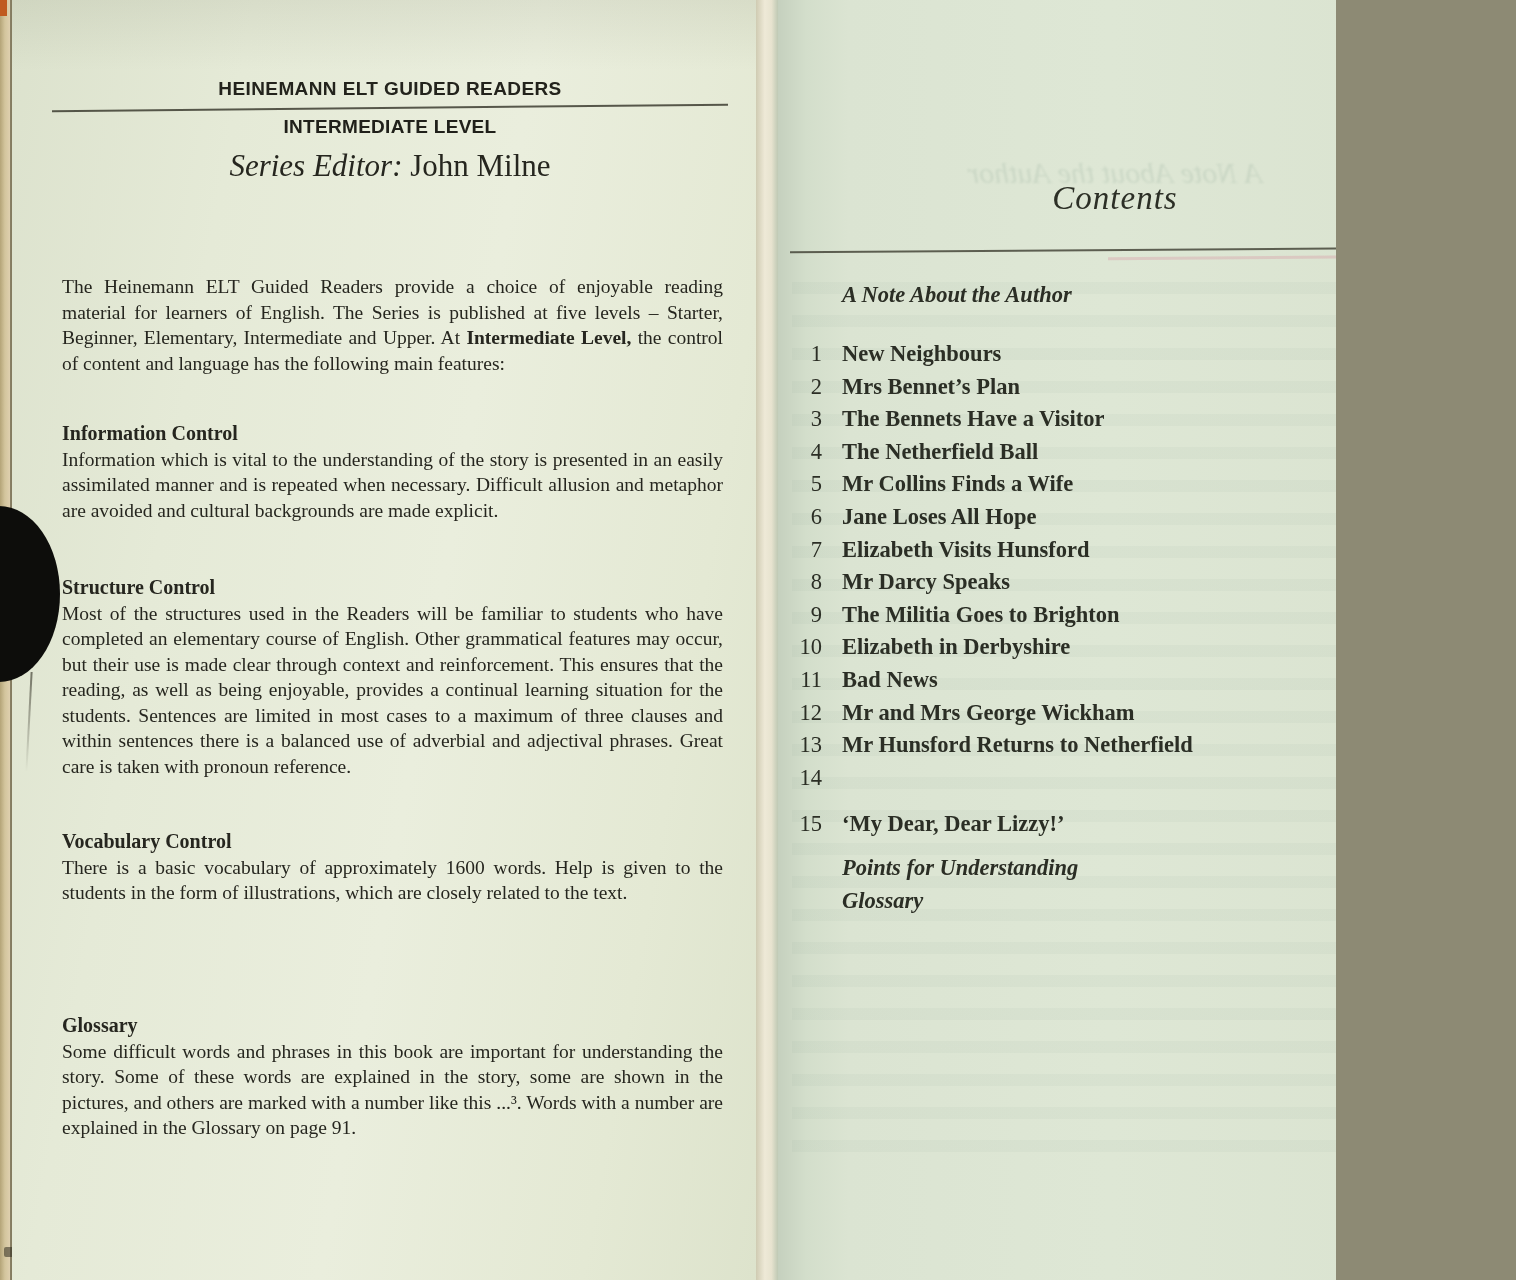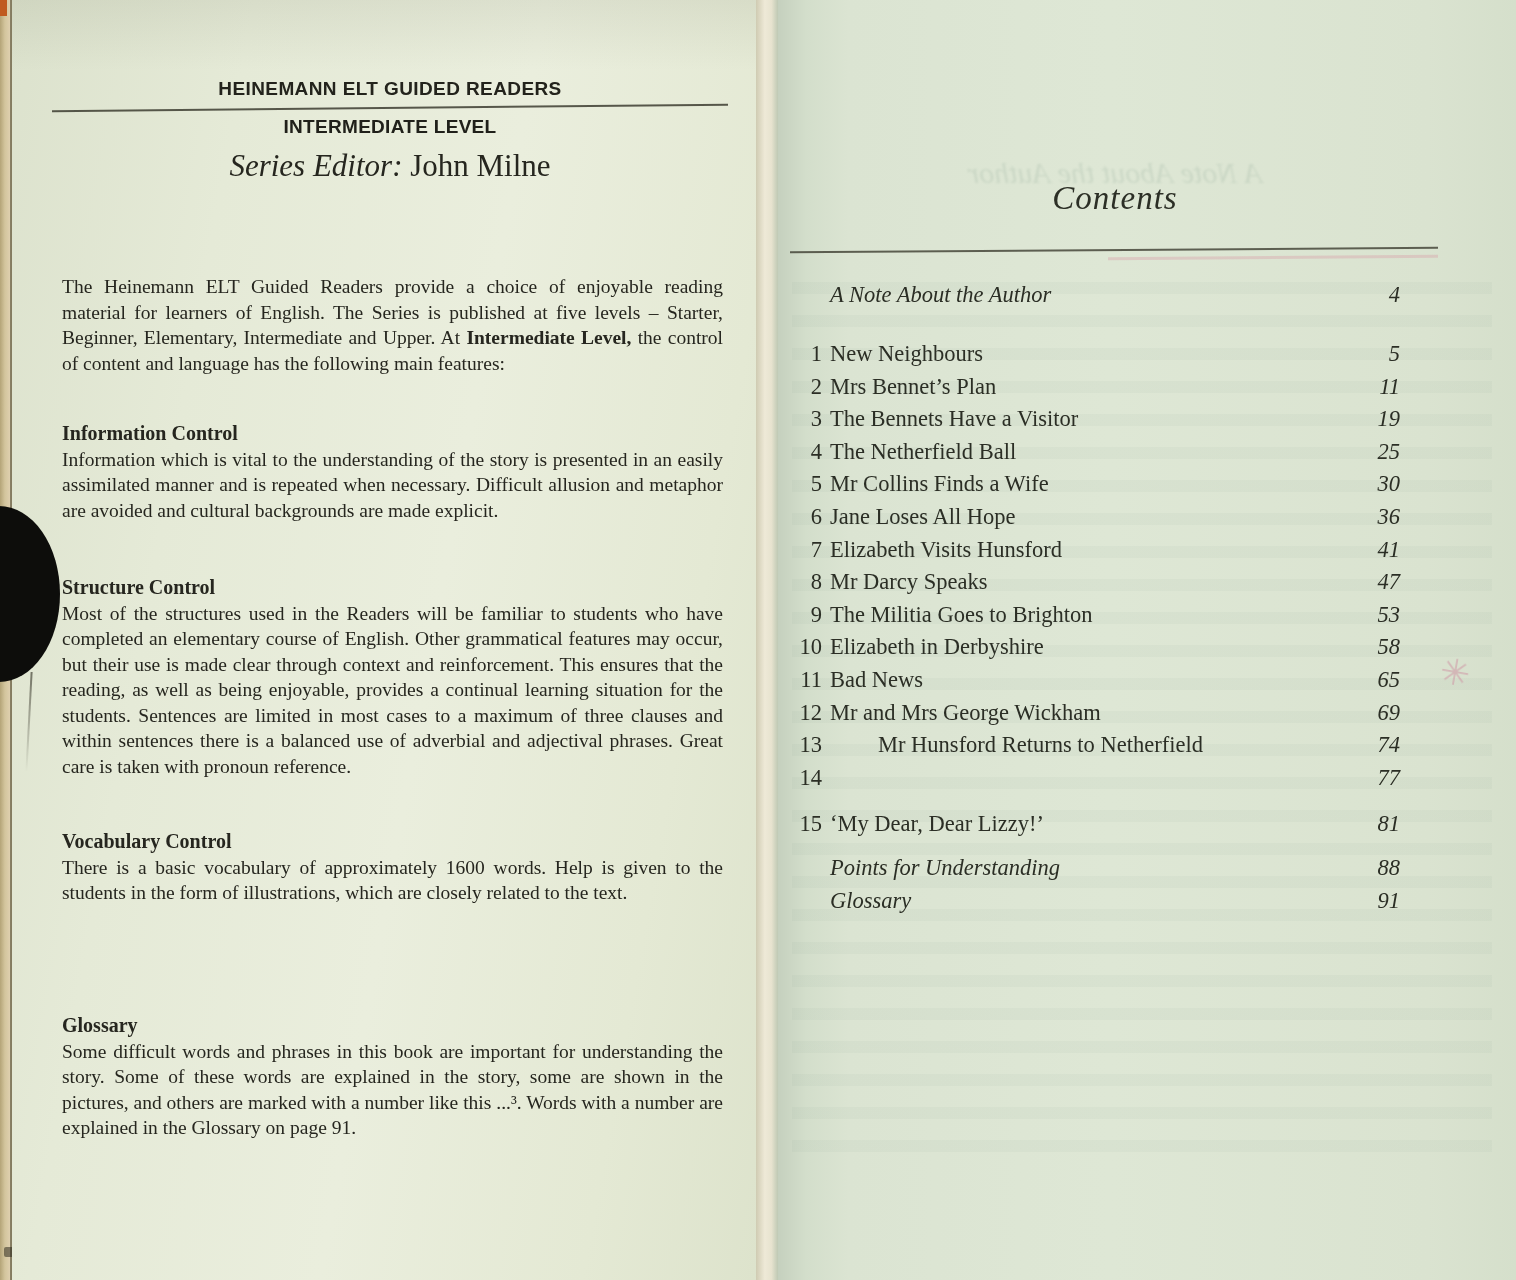--- a/index.html
+++ b/index.html
@@ -1,18 +1,18 @@
 <!DOCTYPE html>
 <html><head>
 <meta charset="utf-8">
 <style>
   * { margin:0; padding:0; box-sizing:border-box; }
   html,body { background:#8d8a74; }
   #stage {
-    position:relative; width:1516px; height:1280px; overflow:hidden;
+    position:relative; width:1336px; height:1280px; overflow:hidden;
     background:#be185d;
     font-family:"Liberation Serif", serif;
     color:#2b2b22;
   }
   
   .edge-strip {
     position:absolute; left:0; top:0; width:14px; height:1280px;
     background:linear-gradient(to right,#b4a478 0,#d3c59d 35%,#decfae 70%,#bdb28c 100%);
   }
   .edge-line { position:absolute; left:10px; top:0; width:2px; height:1280px; background:rgba(70,66,44,.55); }
@@ -95,21 +95,21 @@
   .rp-rule-pink {
     position:absolute; left:330px; top:256px; width:330px; height:3px;
     background:rgba(214,130,150,.28); transform:rotate(-.4deg);
   }
   .toc { position:absolute; left:16px; top:0; width:620px; height:1000px; }
   .toc-row {
     position:absolute; left:0; width:606px; display:flex; align-items:baseline;
     font-size:22.5px; line-height:28px; color:#2b2e25;
   }
   .toc-num { width:28px; text-align:right; flex:0 0 auto; }
-  .toc-title { margin-left:8px; }
+  .toc-title { margin-left:20px;font-weight:bold; }
   .toc-page { margin-left:auto; font-style:italic; }
 
   .asterisk-mark {
     position:absolute; left:1440px; top:652px; font-size:36px; color:#cf94a4;
     opacity:.55; transform:rotate(10deg); filter:blur(.6px);
     font-family:"DejaVu Sans", sans-serif;
   }
 </style>
 </head>
 <body>
@@ -224,21 +224,21 @@
           <div class="toc-row" style="top: 666px;">
             <span class="toc-num">11</span>
             <span class="toc-title">Bad News</span>
             <span class="toc-page">65</span>
           </div>
           <div class="toc-row" style="top: 698.6px;">
             <span class="toc-num">12</span>
             <span class="toc-title">Mr and Mrs George Wickham</span>
             <span class="toc-page">69</span>
           </div>
-          <div class="toc-row" style="top: 731.2px; gap: 48px;">
+          <div class="toc-row" style="top: 731.2px;">
             <span class="toc-num">13</span>
             <span class="toc-title">Mr Hunsford Returns to Netherfield</span>
             <span class="toc-page">74</span>
           </div>
           <div class="toc-row" style="top: 763.8px;">
             <span class="toc-num">14</span>
             <span class="toc-page">77</span>
           </div>
           <div class="toc-row" style="top: 810px; align-items: center;">
             <span class="toc-num">15</span>

